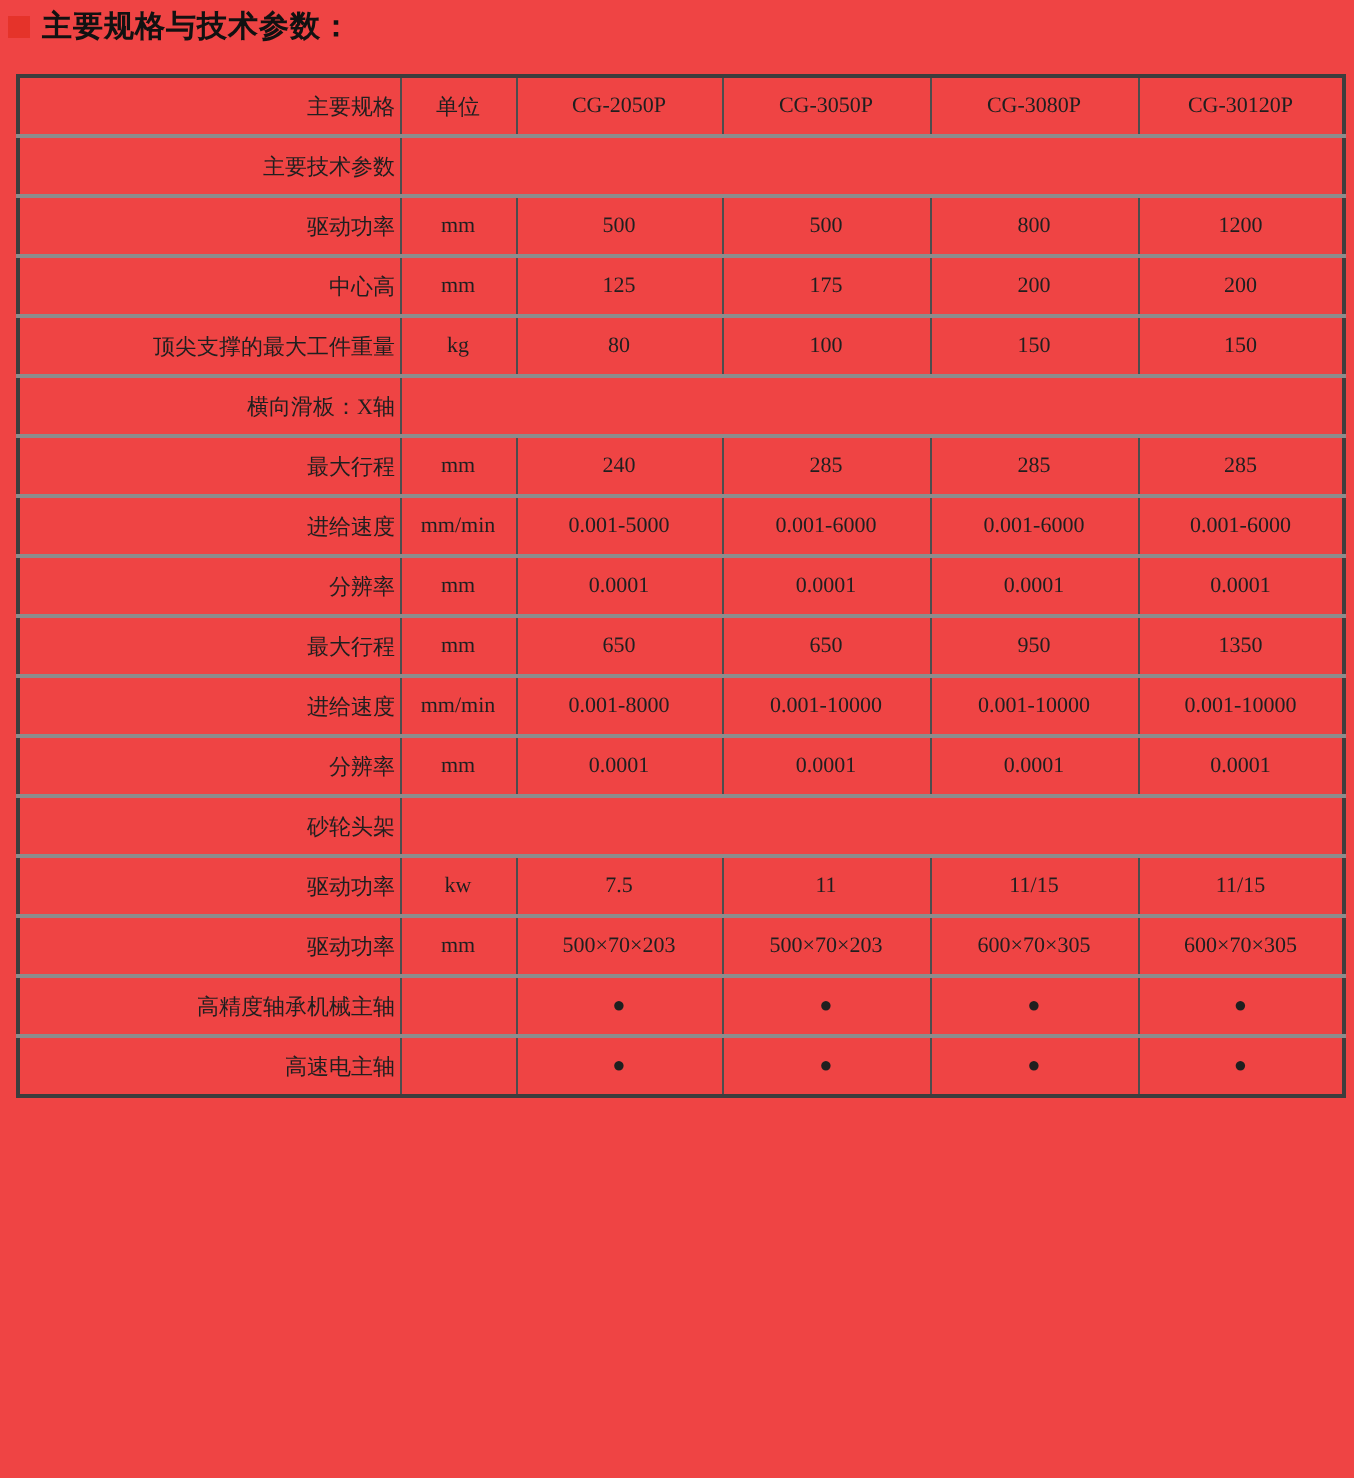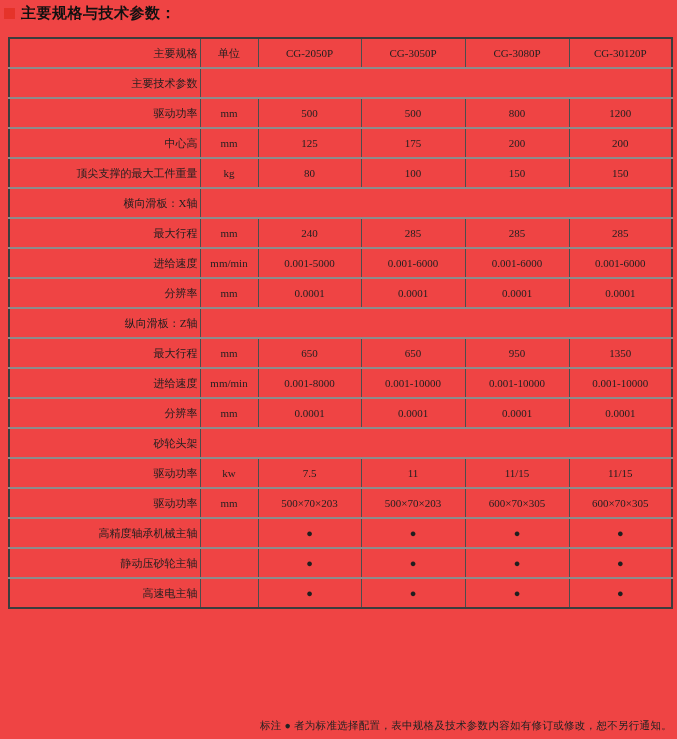--- a/index.html
+++ b/index.html
@@ -161,24 +161,20 @@
           </tr>
           <tr>
             <td class="spec">分辨率</td>
             <td>mm</td>
             <td>0.0001</td>
             <td>0.0001</td>
             <td>0.0001</td>
             <td>0.0001</td>
           </tr>
           <tr>
-            <td class="spec">纵向滑板：Z轴</td>
-            <td class="merged" colspan="5"></td>
-          </tr>
-          <tr>
             <td class="spec">最大行程</td>
             <td>mm</td>
             <td>650</td>
             <td>650</td>
             <td>950</td>
             <td>1350</td>
           </tr>
           <tr>
             <td class="spec">进给速度</td>
             <td>mm/min</td>
@@ -217,34 +213,25 @@
           </tr>
           <tr>
             <td class="spec">高精度轴承机械主轴</td>
             <td></td>
             <td>●</td>
             <td>●</td>
             <td>●</td>
             <td>●</td>
           </tr>
           <tr>
-            <td class="spec">静动压砂轮主轴</td>
-            <td></td>
-            <td>●</td>
-            <td>●</td>
-            <td>●</td>
-            <td>●</td>
-          </tr>
-          <tr>
             <td class="spec">高速电主轴</td>
             <td></td>
             <td>●</td>
             <td>●</td>
             <td>●</td>
             <td>●</td>
           </tr>
         </tbody>
     </table>
   </div>
 
-  <div class="footnote">标注 ● 者为标准选择配置，表中规格及技术参数内容如有修订或修改，恕不另行通知。</div>
 
 </div>
 
 </body></html>

